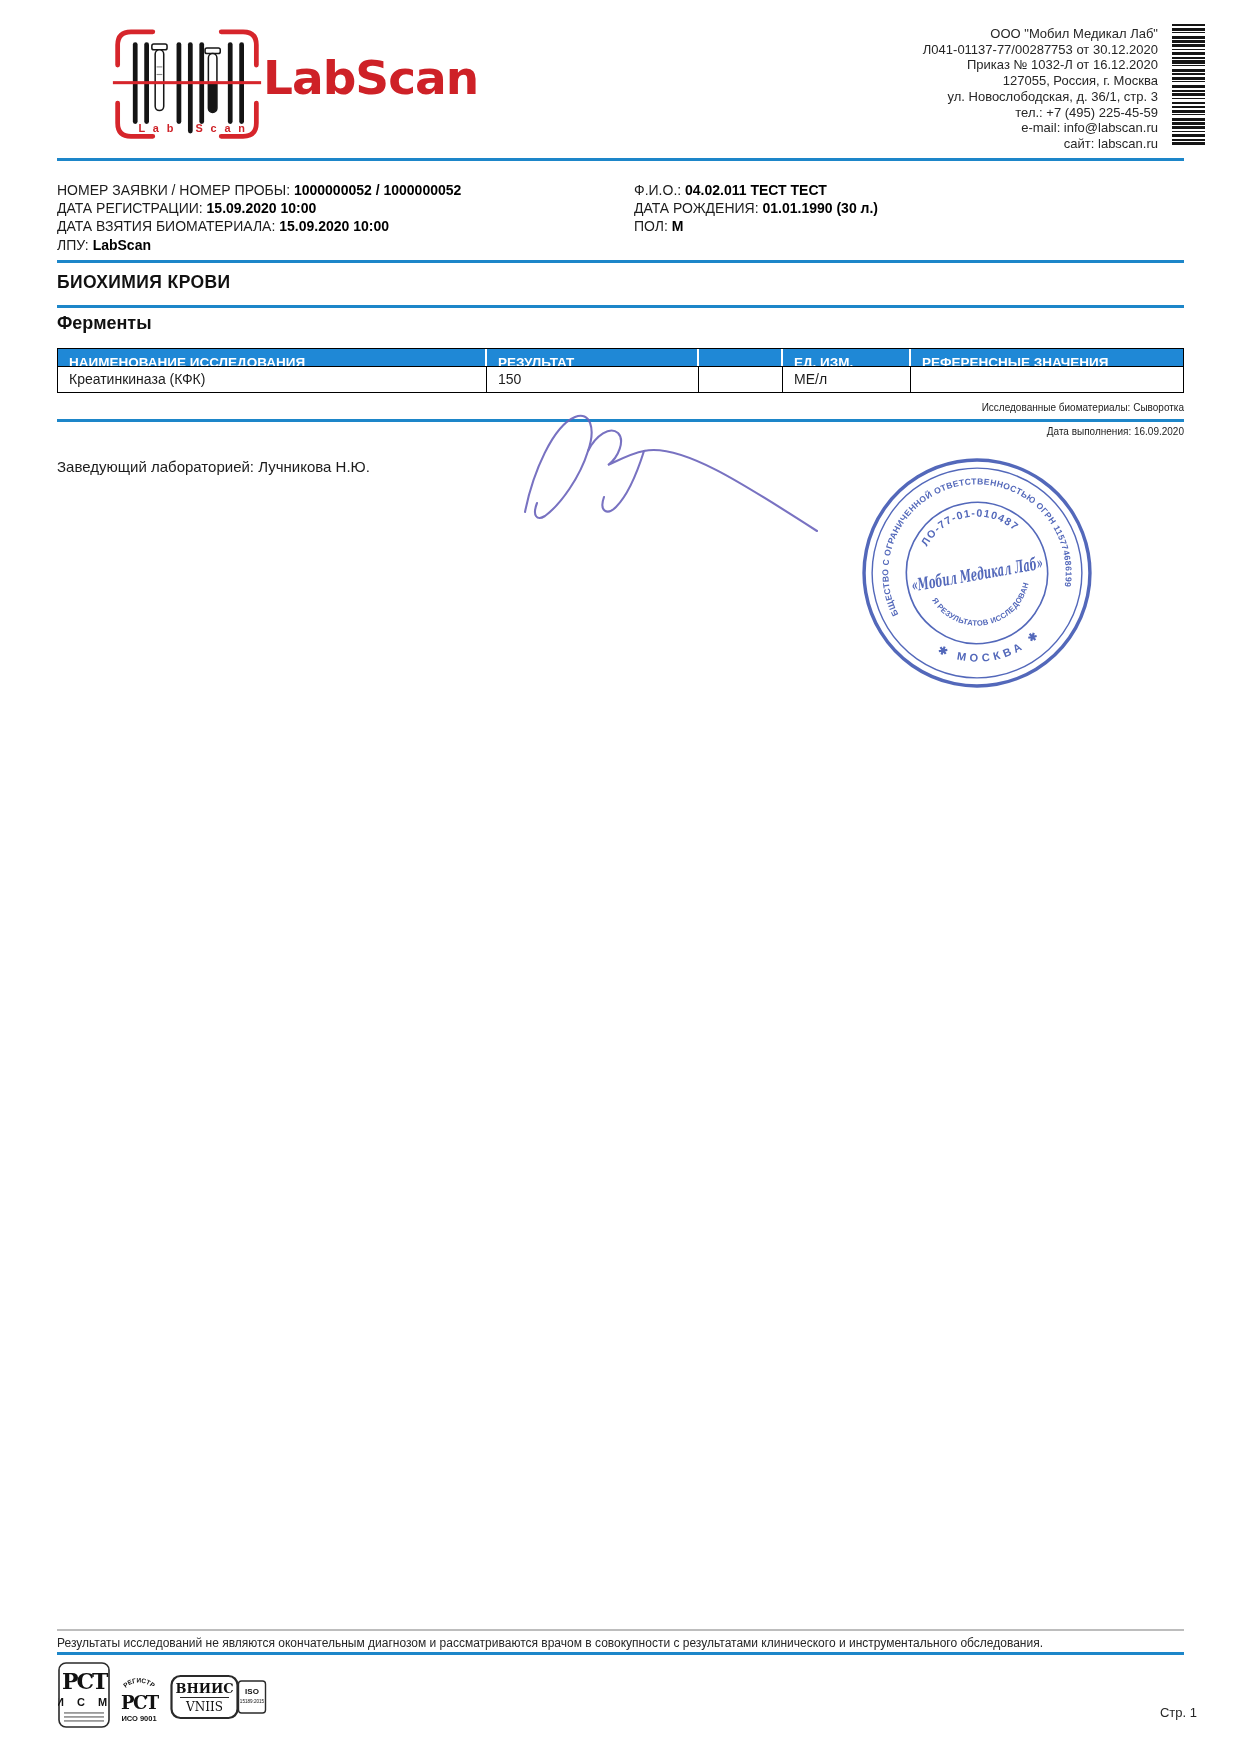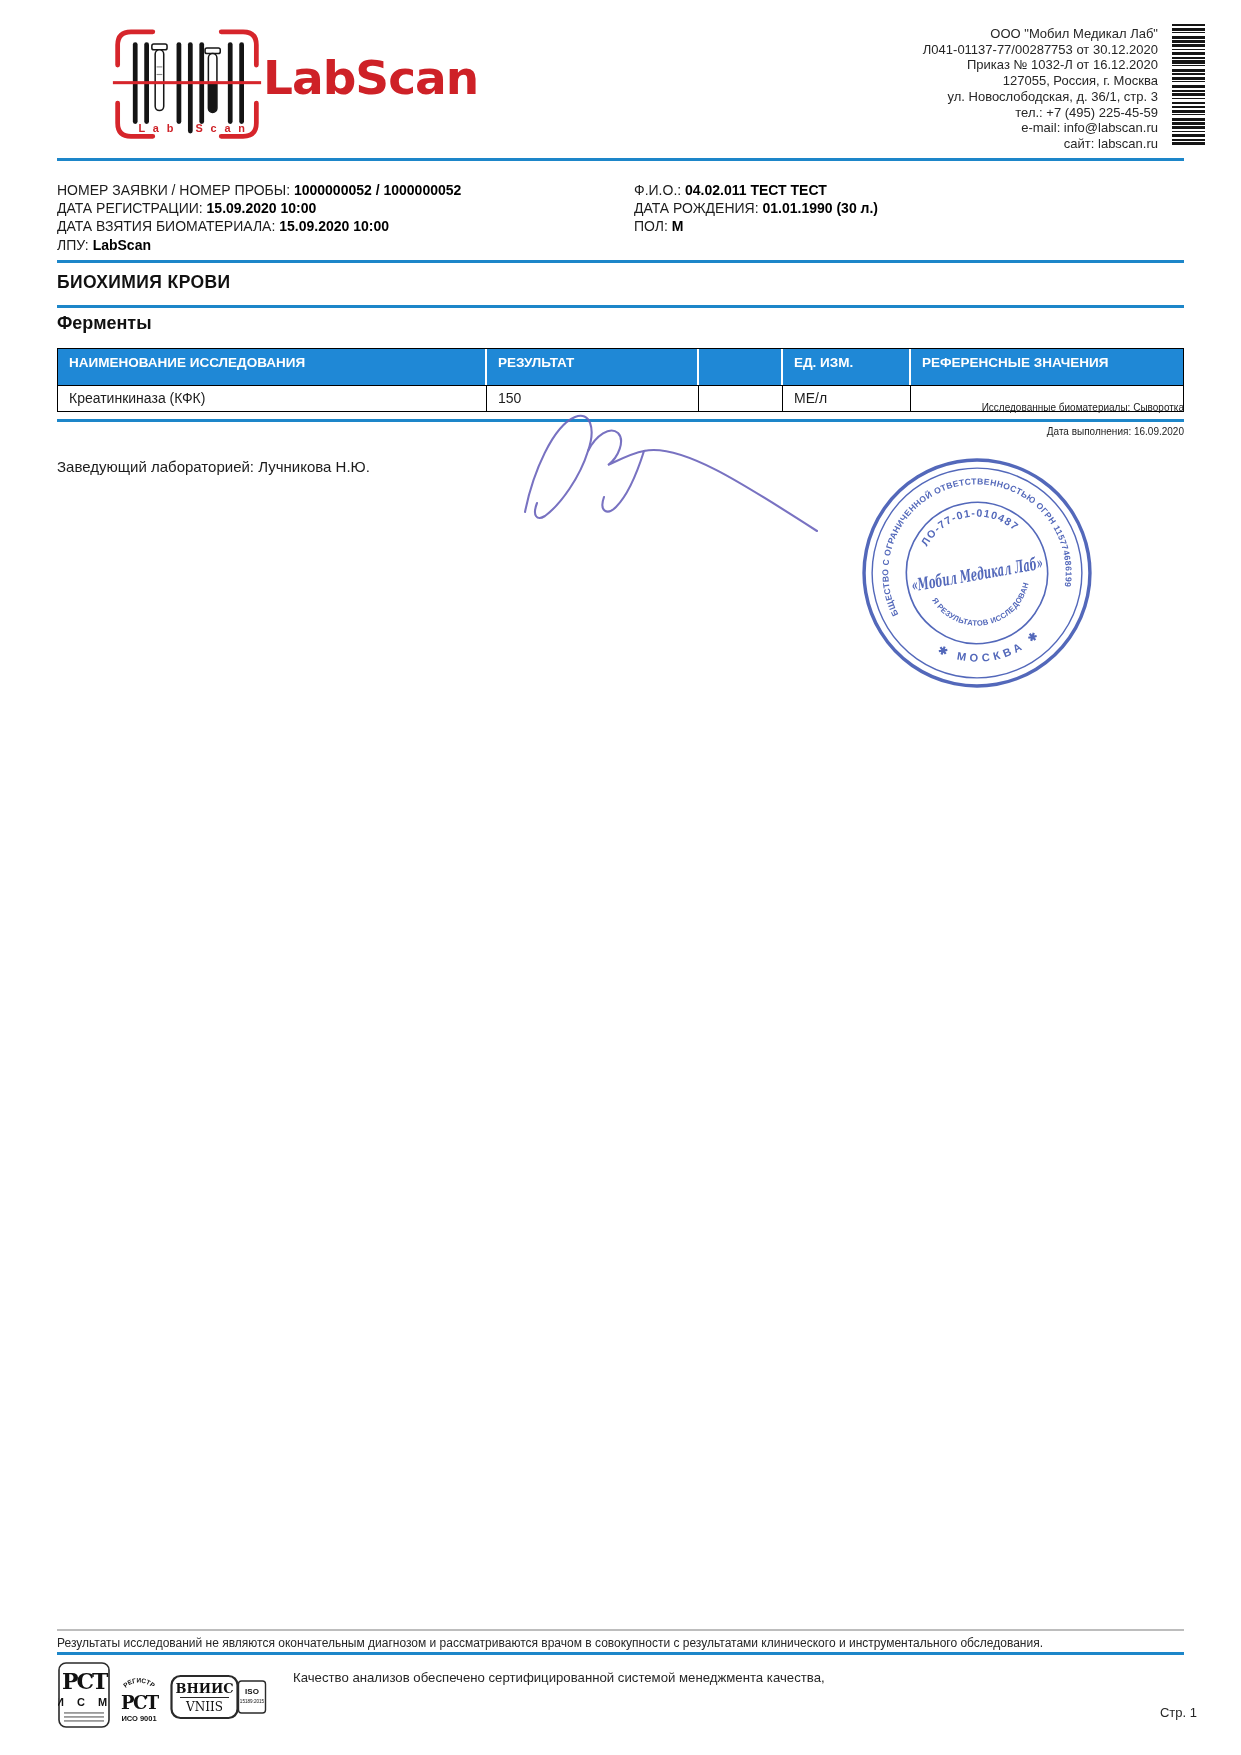--- a/index.html
+++ b/index.html
@@ -20,21 +20,21 @@
   .pcol.left{left:57px;} .pcol.right{left:634px;}
   .prow{font-size:14px;line-height:18.2px;white-space:nowrap;}
   .prow .val{font-weight:bold;color:#000;}
   .doc-title{position:absolute;left:57px;top:272px;width:1127px;
              font-size:17.5px;font-weight:bold;letter-spacing:.4px;color:#111;}
   .section-title{position:absolute;left:57px;top:313px;font-size:18px;font-weight:bold;color:#111;}
   
   .rtable{position:absolute;left:57px;top:348px;width:1127px;}
   .thead,.trow{display:grid;grid-template-columns:429px 212px 84px 128px 1fr;}
   .thead{border:1.5px solid #000;border-bottom:0;}
-  .th{background:#1f88d6;color:#fff;font-weight:bold;font-size:13.5px;height:36px;line-height:27px;
+  .th{background:#1f88d6;color:#fff;font-weight:bold;font-size:13.5px;height:17px;line-height:27px;
       padding-left:11px;border-right:2px solid #fff;overflow:hidden;}
   .th:last-child{border-right:0;}
   .trow{border:1.5px solid #000;}
   .td{height:25px;line-height:25px;font-size:14px;padding-left:11px;border-right:1px solid #000;}
   .td:last-child{border-right:0;}
   .r-al{position:absolute;right:57px;text-align:right;font-size:10px;color:#1c1c1c;}
   .headlab{position:absolute;left:57px;top:458px;font-size:15px;}
   
   .grayline{position:absolute;left:57px;top:1629px;width:1127px;height:1.5px;background:#bdbdbd;}
   .disclaimer{position:absolute;left:57px;top:1636px;width:1127px;text-align:left;font-size:12px;color:#262626;}
@@ -223,18 +223,17 @@
     <rect x="1.5" y="4" width="66" height="42" rx="9" fill="#fff" stroke="#2a2a2a" stroke-width="2.2"></rect>
     <text x="34.5" y="21" text-anchor="middle" font-size="13" font-weight="bold" font-family="DejaVu Serif, serif" fill="#111">ВНИИС</text>
     <line x1="10" y1="25.5" x2="59" y2="25.5" stroke="#2a2a2a" stroke-width="1.2"></line>
     <text x="34.5" y="39" text-anchor="middle" font-size="12" font-family="DejaVu Serif, serif" fill="#111">VNIIS</text>
     <rect x="68.5" y="9" width="27" height="32" rx="3" fill="#fff" stroke="#2a2a2a" stroke-width="1.4"></rect>
     <text x="82" y="22" text-anchor="middle" font-size="8" font-weight="bold" fill="#111">ISO</text>
     <text x="82" y="31" text-anchor="middle" font-size="4.6" fill="#111">15189:2015</text>
   </svg>
 
   <div class="quality">
-    <div>Качество анализов обеспечено сертифицированной системой менеджмента качества,</div>
   </div>
 
   <div class="pagenum">Стр. 1</div>
 
 </div>
 
 </body></html>

